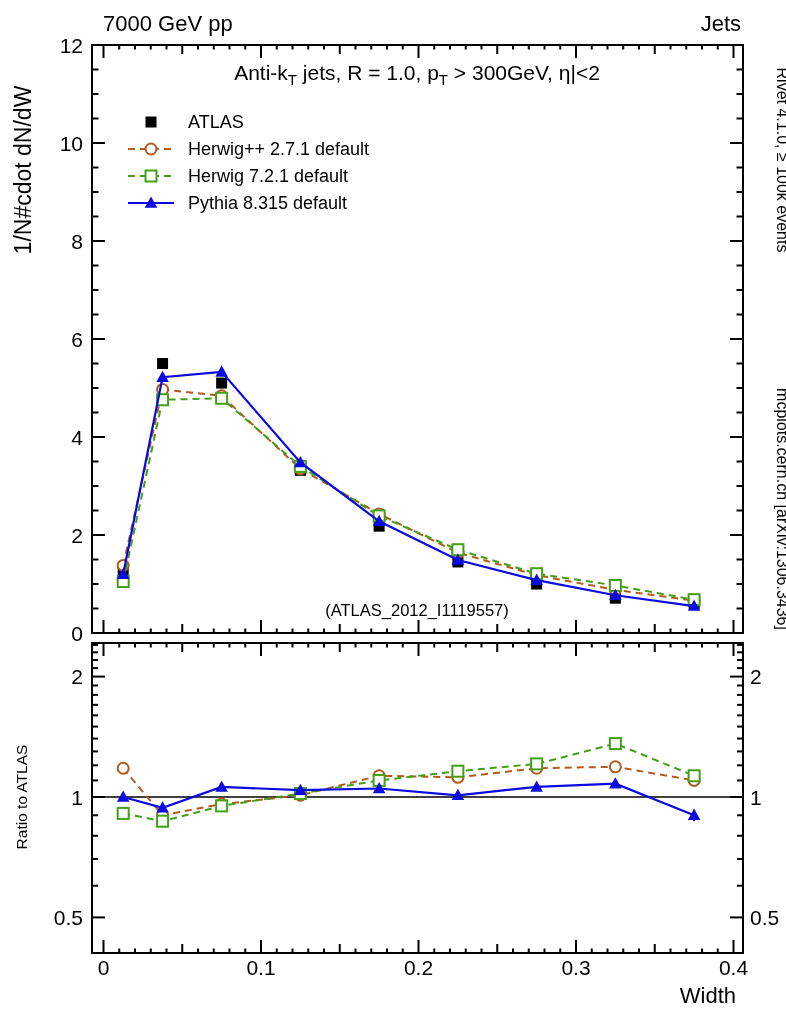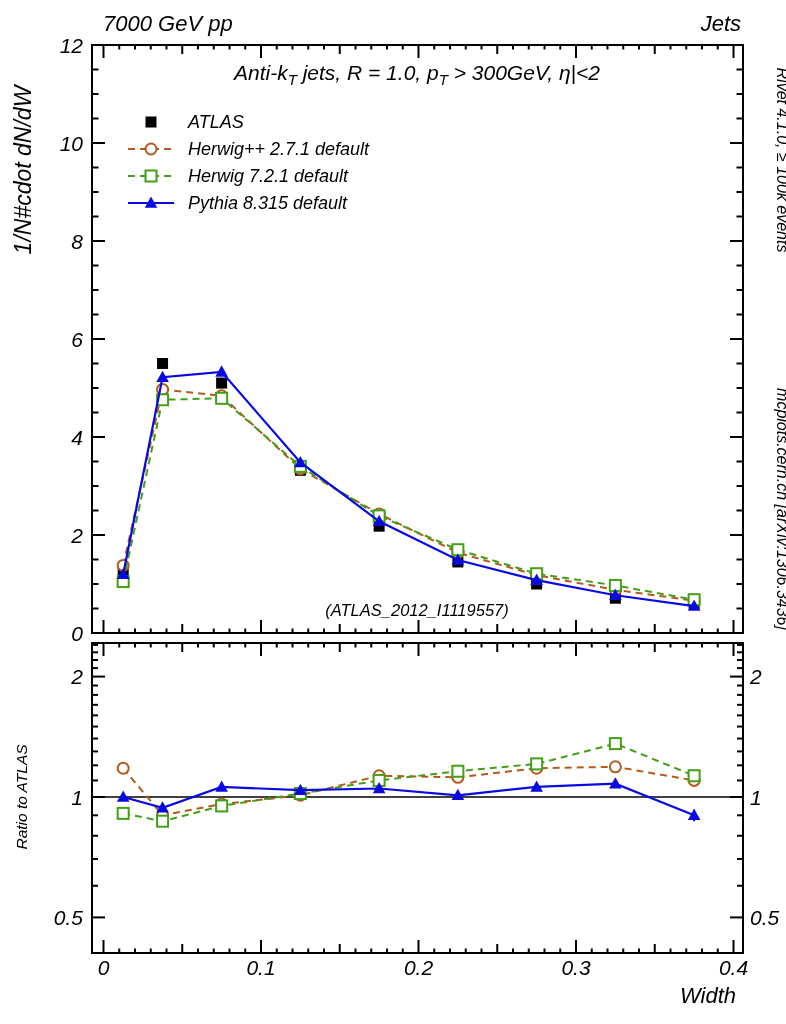--- a/index.html
+++ b/index.html
@@ -1,16 +1,16 @@
 <!DOCTYPE html>
 <html><head>
 <meta charset="utf-8">
 <style>
   html,body{margin:0;padding:0;background:#ffffff;}
-  #wrap{width:786px;height:1024px;position:relative;background:#fff;overflow:hidden;font-style:italic;}
+  #wrap{width:786px;height:1024px;position:relative;background:#fff;overflow:hidden;}
   svg{display:block;}
   text{font-family:"Liberation Sans","DejaVu Sans",sans-serif;fill:#000;}
   .frame{fill:none;stroke:#000;stroke-width:2;}
   .tick{stroke:#000;stroke-width:2;}
 </style>
 </head>
 <body>
 <div id="wrap">
 
 <svg id="plot" width="786" height="1024" viewBox="0 0 786 1024" xmlns="http://www.w3.org/2000/svg">

